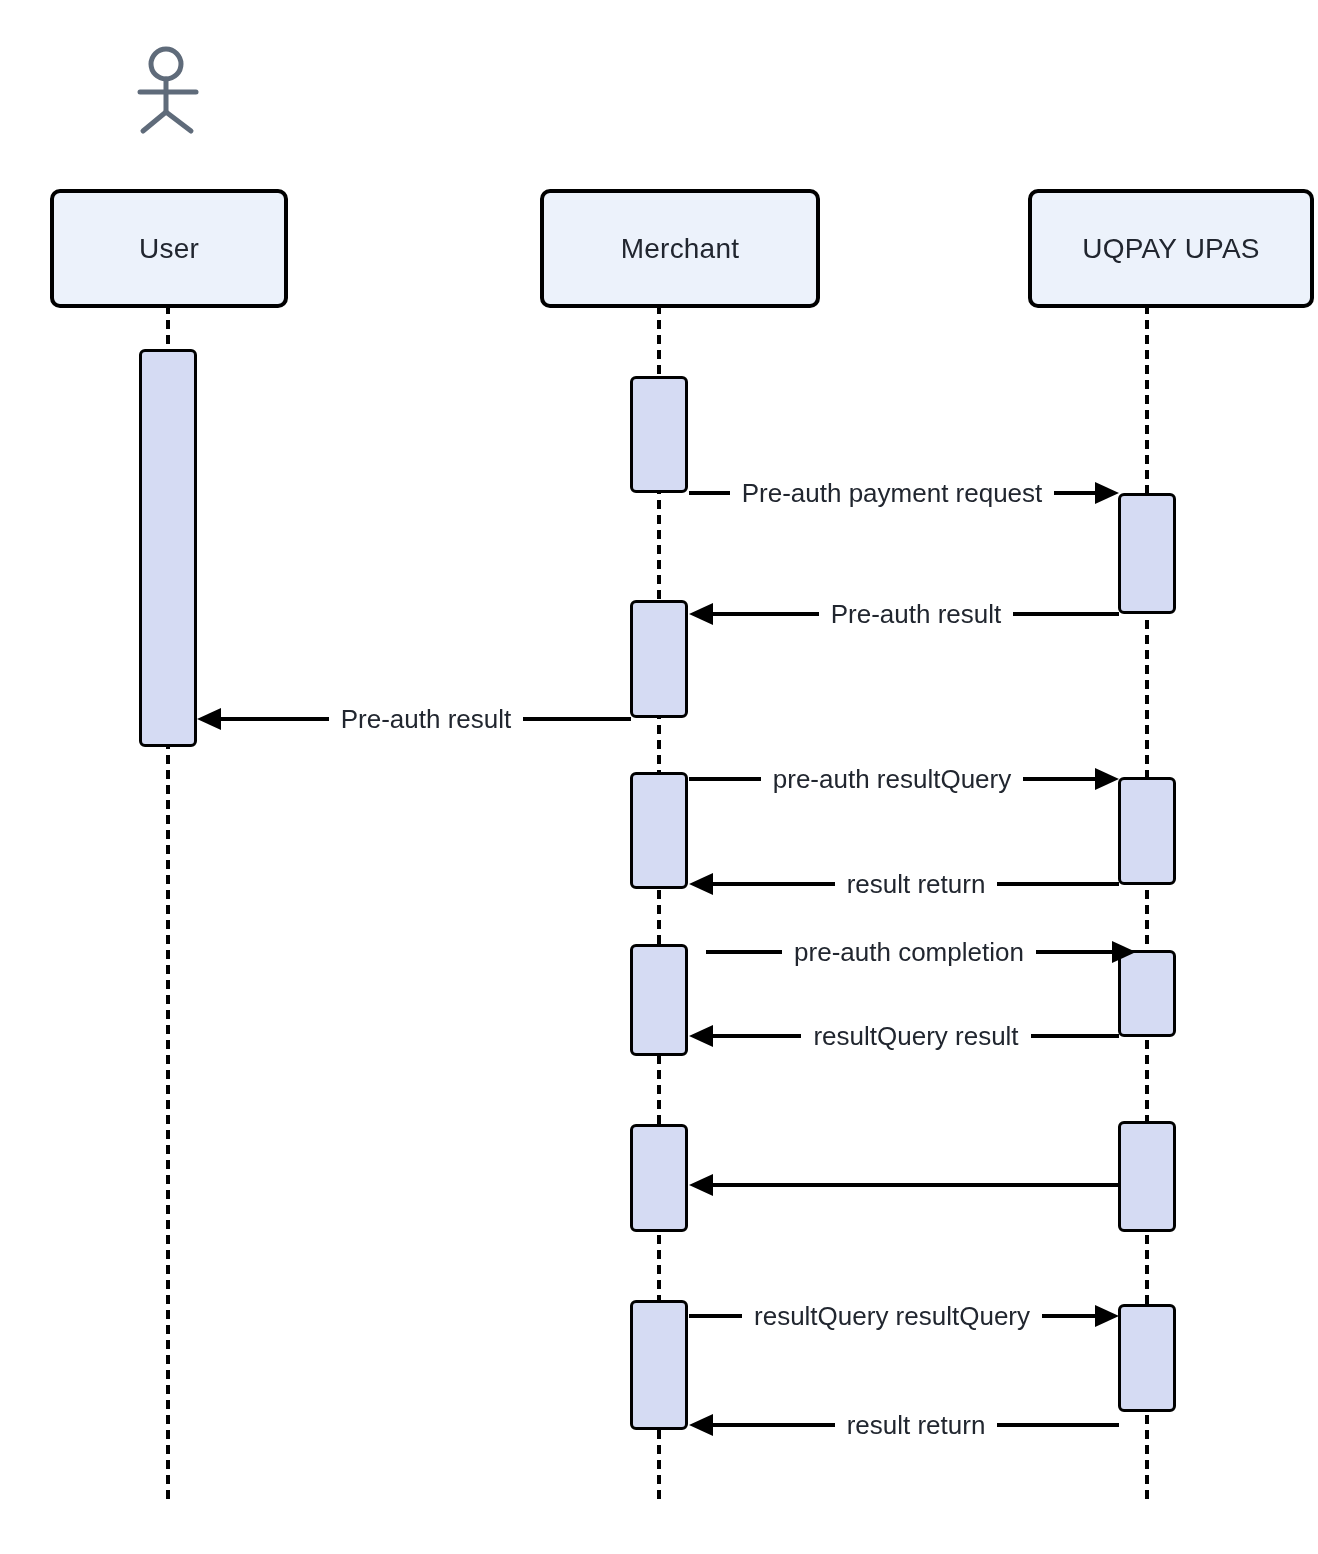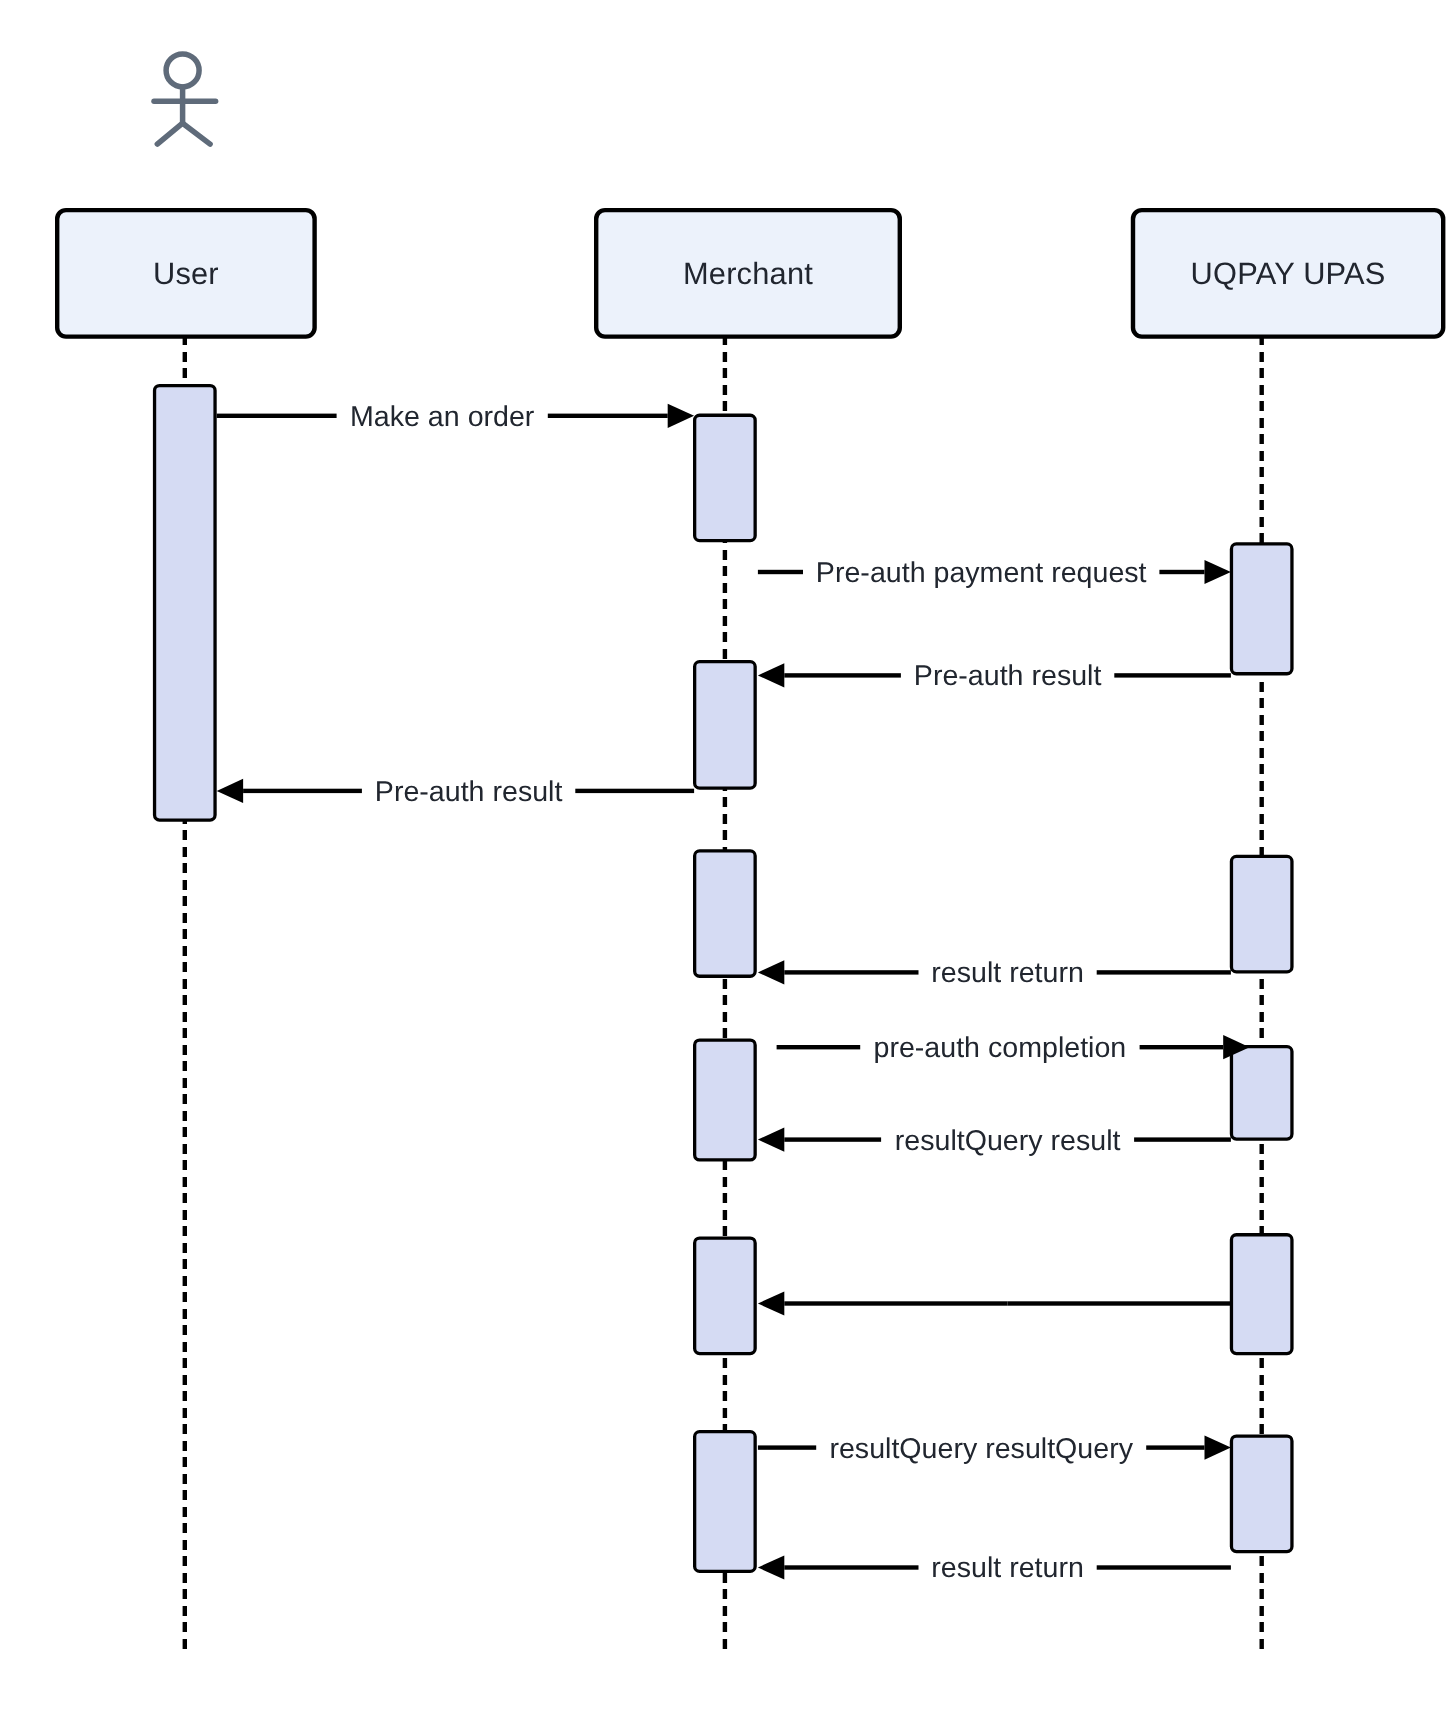--- a/index.html
+++ b/index.html
@@ -107,48 +107,48 @@
   <div class="bar" style="left:630px;top:600px;height:118px"></div>
   <div class="bar" style="left:630px;top:772px;height:117px"></div>
   <div class="bar" style="left:1118px;top:777px;height:108px"></div>
   <div class="bar" style="left:630px;top:944px;height:112px"></div>
   <div class="bar" style="left:1118px;top:950px;height:87px"></div>
   <div class="bar" style="left:630px;top:1124px;height:108px"></div>
   <div class="bar" style="left:1118px;top:1121px;height:111px"></div>
   <div class="bar" style="left:630px;top:1300px;height:130px"></div>
   <div class="bar" style="left:1118px;top:1304px;height:108px"></div>
 
-  <div class="msg" style="left:197px;top:363px;width:434px">
-    <i class="seg"></i>
-    <span class="mlabel">Make an order</span>
-    <i class="seg"></i>
-    <i class="arrow arrow-right"></i>
-  </div>
 
-  <div class="msg" style="left:689px;top:505px;width:430px">
+  <div class="msg" style="left:689px;top:478px;width:430px">
     <i class="seg"></i>
     <span class="mlabel">Pre-auth payment request</span>
     <i class="seg"></i>
     <i class="arrow arrow-right"></i>
   </div>
 
   <div class="msg" style="left:689px;top:599px;width:430px">
     <i class="arrow arrow-left"></i>
     <i class="seg"></i>
     <span class="mlabel">Pre-auth result</span>
     <i class="seg"></i>
   </div>
 
   <div class="msg" style="left:197px;top:704px;width:434px">
     <i class="arrow arrow-left"></i>
     <i class="seg"></i>
     <span class="mlabel">Pre-auth result</span>
     <i class="seg"></i>
   </div>
 
+  <div class="msg" style="left:689px;top:764px;width:430px">
+    <i class="seg"></i>
+    <span class="mlabel">pre-auth resultQuery</span>
+    <i class="seg"></i>
+    <i class="arrow arrow-right"></i>
+  </div>
 
   <div class="msg" style="left:689px;top:869px;width:430px">
     <i class="arrow arrow-left"></i>
     <i class="seg"></i>
     <span class="mlabel">result return</span>
     <i class="seg"></i>
   </div>
 
   <div class="msg" style="left:706px;top:937px;width:430px">
     <i class="seg"></i>

